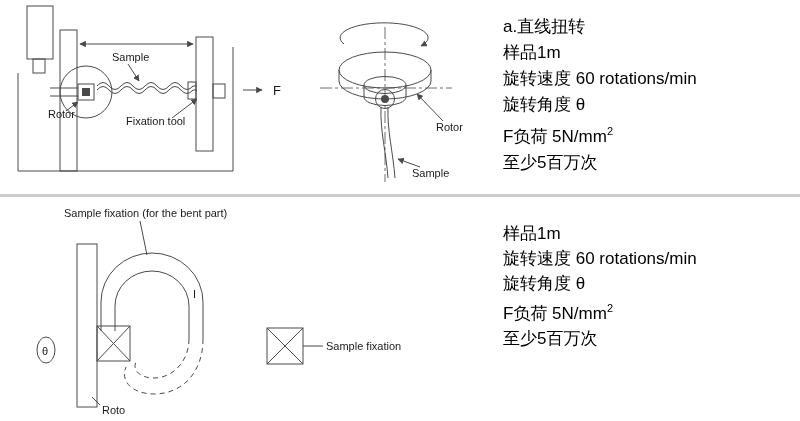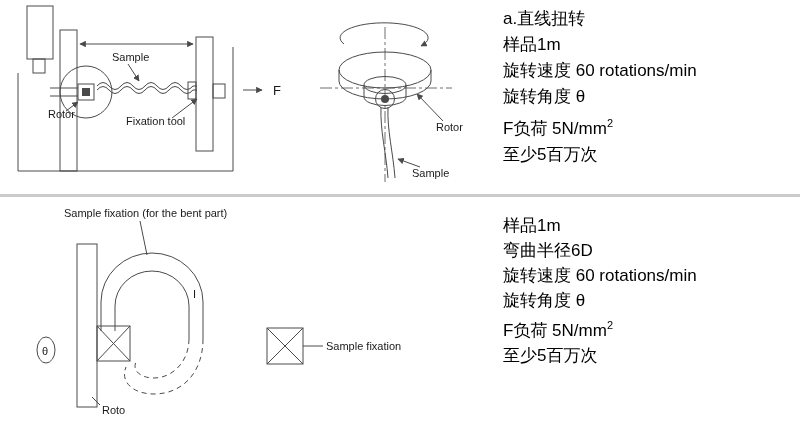--- a/index.html
+++ b/index.html
@@ -1,20 +1,20 @@
 <!DOCTYPE html>
 <html><head>
 <meta charset="utf-8">
 <style>
   * { margin:0; padding:0; box-sizing:border-box; }
   html,body { background:#ffffff; }
   body { font-family:"Liberation Sans","DejaVu Sans",sans-serif; }
   .canvas { position:relative; width:800px; height:421px; background:#ffffff; overflow:hidden; }
 
-  .specs { position:absolute; left:503px; color:#000000; font-size:17px; }
+  .specs { position:absolute; left:503px; color:#000000; font-size:17px;margin-top:8px; }
   #specs-a { top:6px; line-height:26px; }
   #specs-b { top:213px; line-height:25px; }
   .spec-line sup { font-size:11px; }
 
   #diag-a { position:absolute; left:0; top:0; }
   #diag-b { position:absolute; left:0; top:198px; }
   .divider { position:absolute; left:0; top:194px; width:800px; height:3px; background:#cbcbcb; }
 
   svg line, svg path, svg rect, svg circle, svg ellipse, svg polyline {
     stroke:#4a4a4a; fill:none; stroke-width:1;
@@ -131,20 +131,19 @@
 
     <ellipse cx="46" cy="152" rx="9" ry="13"></ellipse>
     <text x="42" y="157">θ</text>
 
     <line x1="100" y1="207" x2="92" y2="199"></line>
     <text x="102" y="216">Roto</text>
   </svg>
 
   <div class="specs" id="specs-b">
     <div class="spec-line">样品1m</div>
-    <div class="spec-line">弯曲半径6D</div>
     <div class="spec-line">旋转速度 60 rotations/min</div>
     <div class="spec-line">旋转角度 θ</div>
     <div class="spec-line"><span>F负荷 5N/mm</span><sup>2</sup></div>
     <div class="spec-line">至少5百万次</div>
   </div>
 
 </div>
 
 </body></html>

